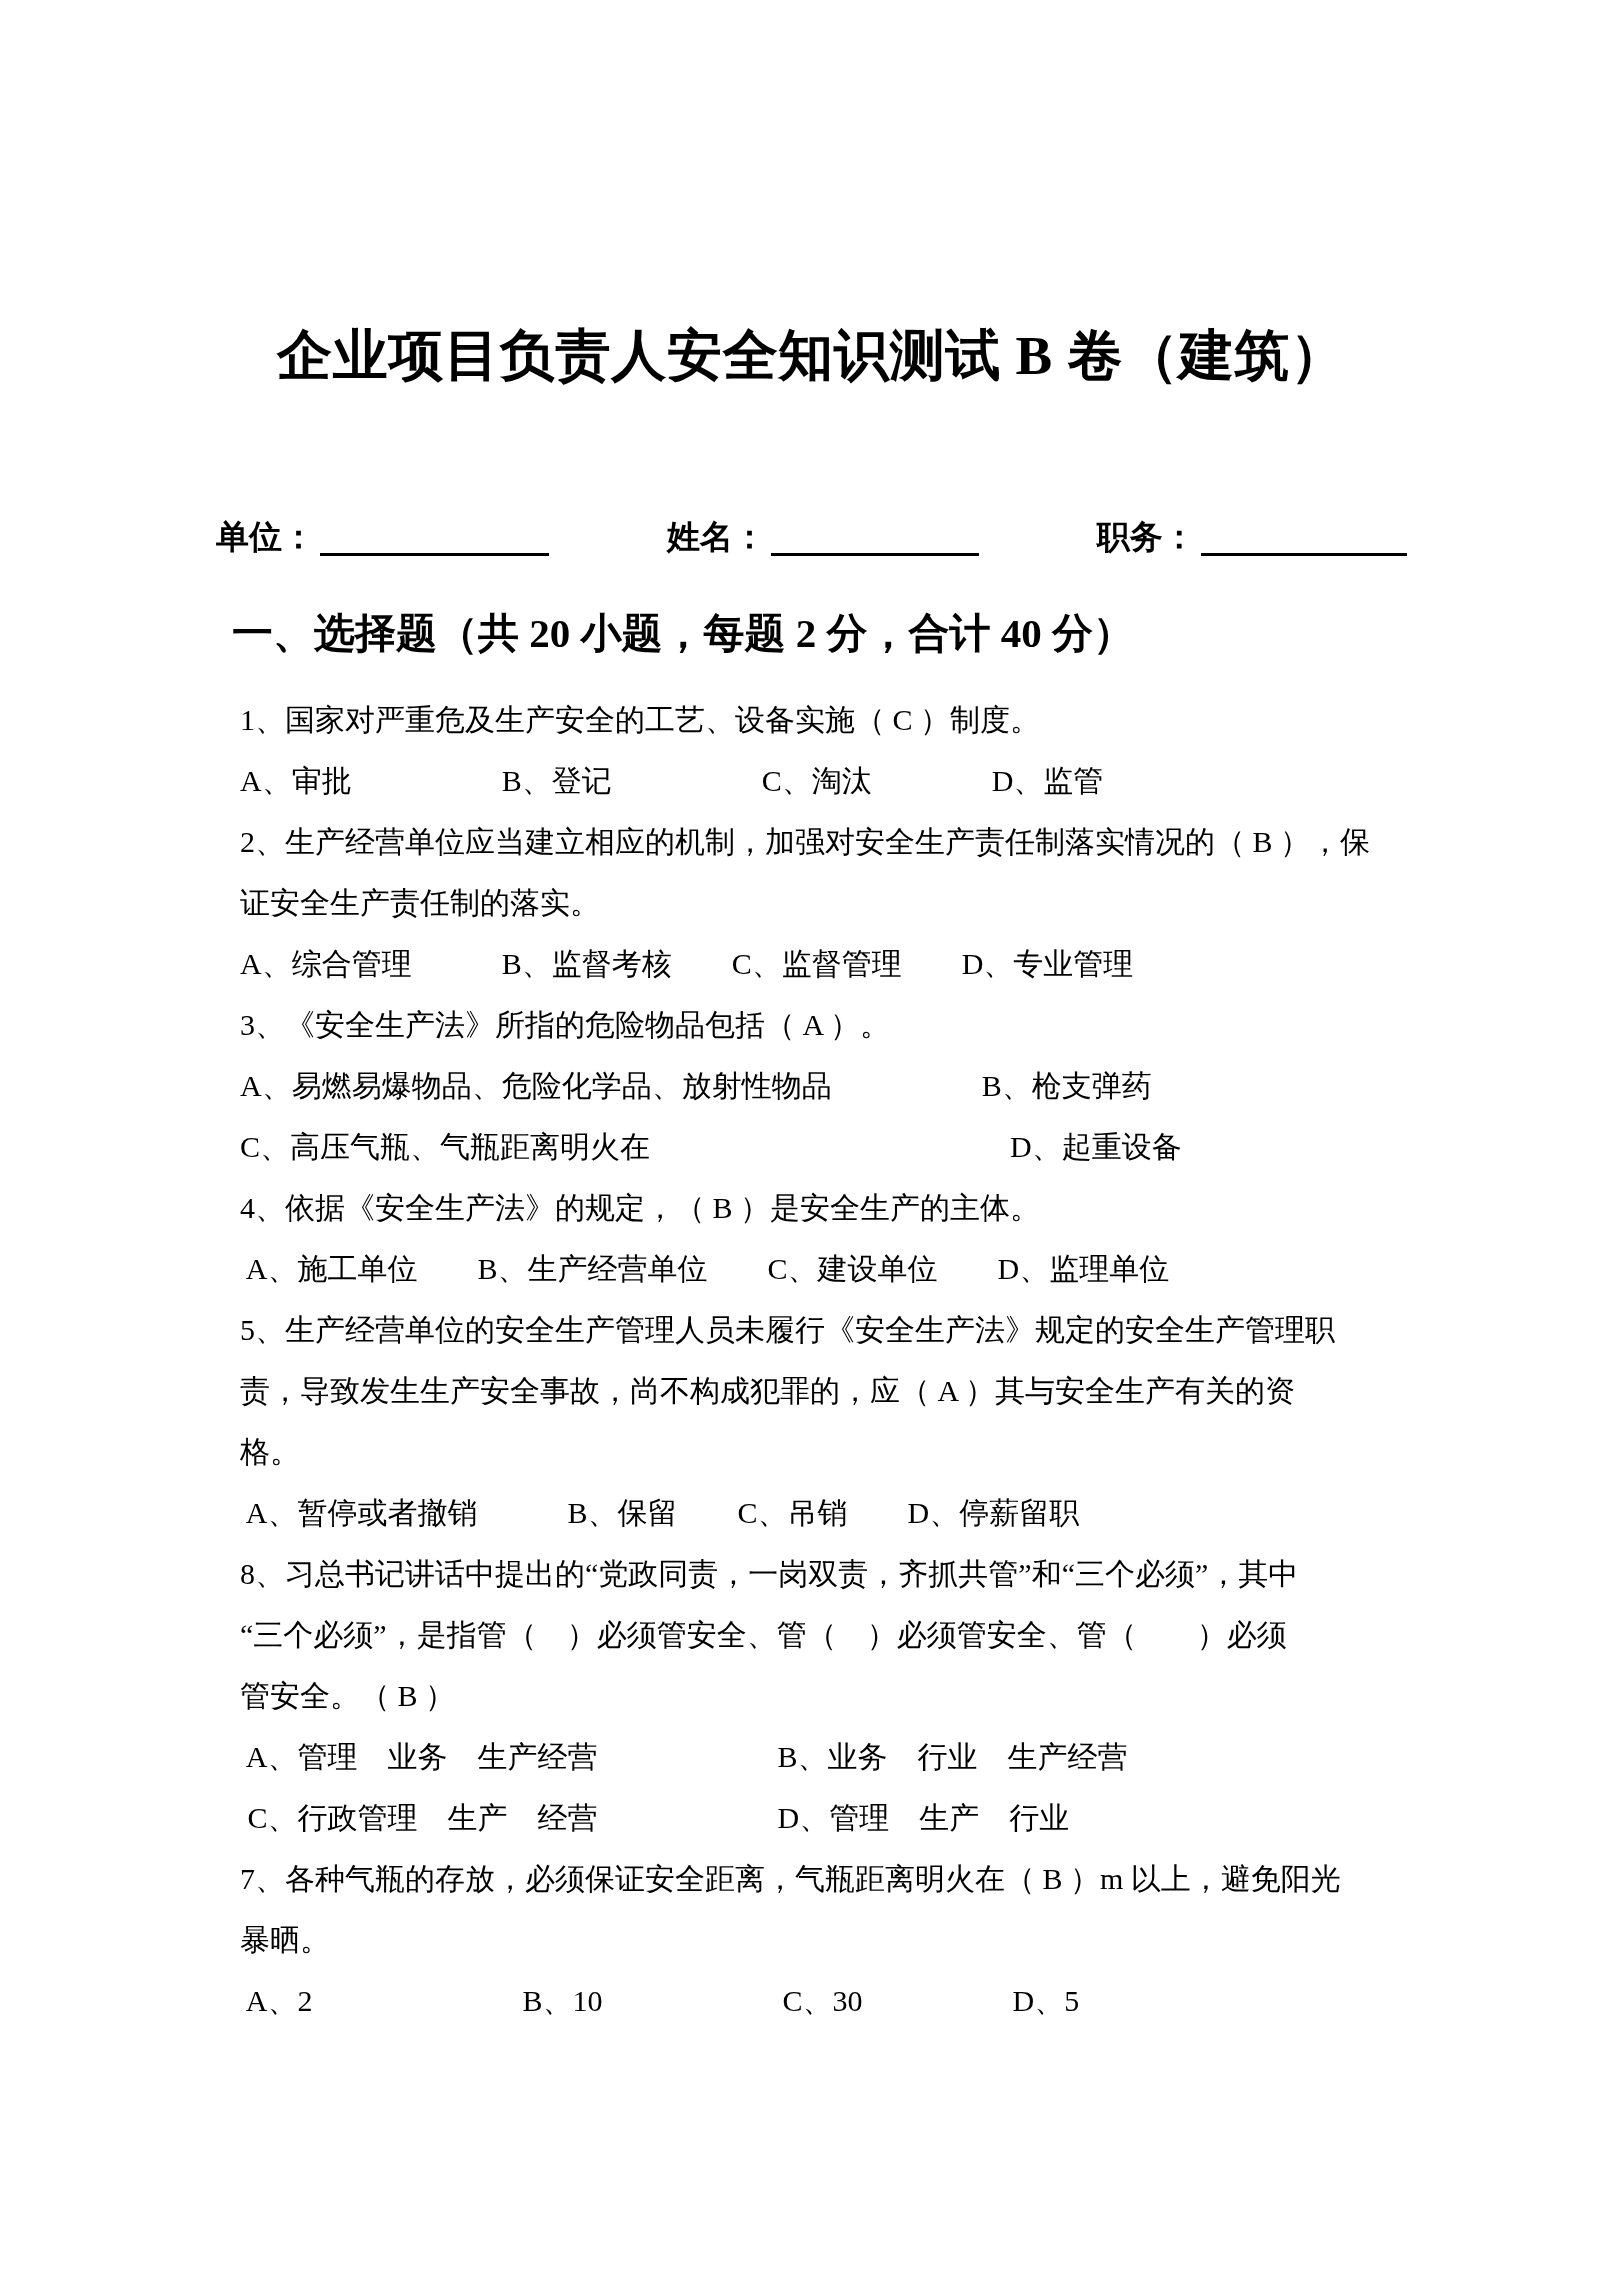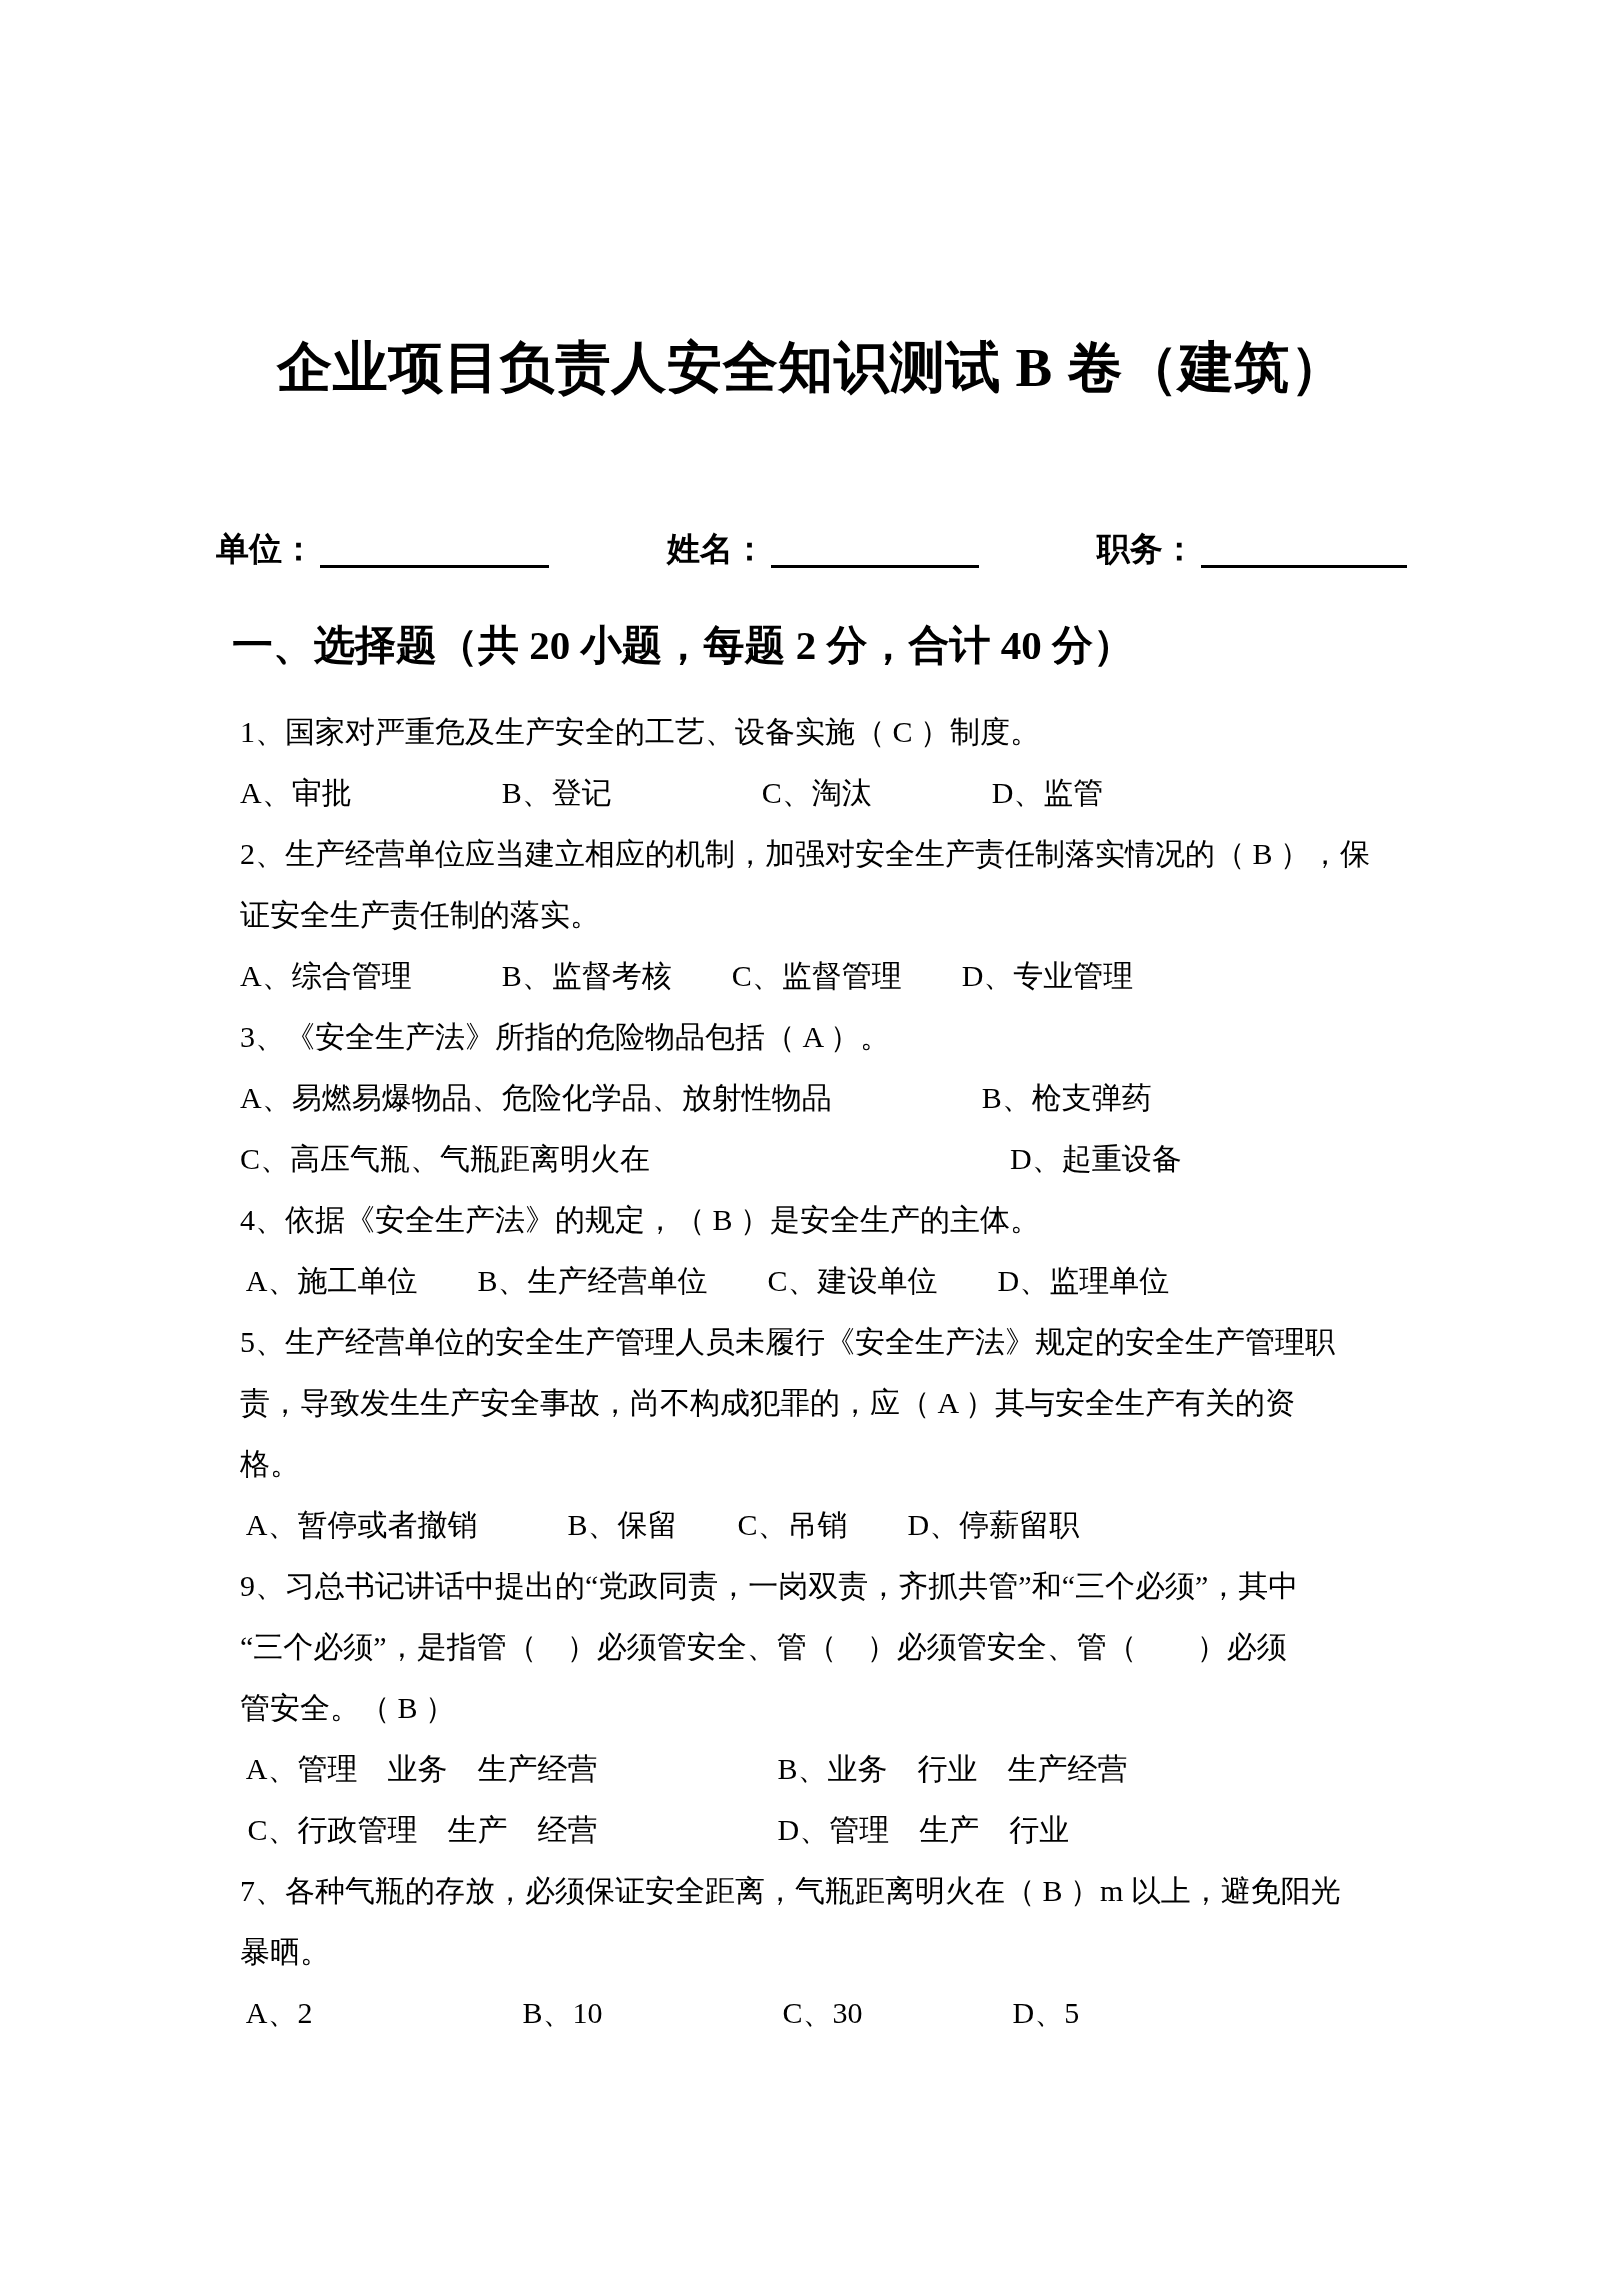--- a/index.html
+++ b/index.html
@@ -13,21 +13,21 @@
     color: #000000;
     font-family: "Liberation Serif", "DejaVu Serif", serif;
     overflow: hidden;
   }
   .page {
     width: 1191px;
     margin: 0 auto;
     padding: 0;
   }
   .title {
-    margin: 12px;
+    margin: 0;
     padding-top: 326px;
     font-size: 55px;
     line-height: 60px;
     font-weight: bold;
     text-align: center;
     letter-spacing: 0.7px;
     white-space: nowrap;
     font-family: "Liberation Serif", "DejaVu Serif", serif;
   }
   .form-row {
@@ -110,21 +110,21 @@
     <p class="line">A、综合管理　　　B、监督考核　　C、监督管理　　D、专业管理</p>
     <p class="line">3、《安全生产法》所指的危险物品包括（ A ）。</p>
     <p class="line">A、易燃易爆物品、危险化学品、放射性物品　　　　　B、枪支弹药</p>
     <p class="line">C、高压气瓶、气瓶距离明火在　　　　　　　　　　　　D、起重设备</p>
     <p class="line">4、依据《安全生产法》的规定，（ B ）是安全生产的主体。</p>
     <p class="line"> A、施工单位　　B、生产经营单位　　C、建设单位　　D、监理单位</p>
     <p class="line">5、生产经营单位的安全生产管理人员未履行《安全生产法》规定的安全生产管理职</p>
     <p class="line">责，导致发生生产安全事故，尚不构成犯罪的，应（ A ）其与安全生产有关的资</p>
     <p class="line">格。</p>
     <p class="line"> A、暂停或者撤销　　　B、保留　　C、吊销　　D、停薪留职</p>
-    <p class="line">9、习总书记讲话中提出的“党政同责，一岗双责，齐抓共管”和“三个必须”，其中</p>
+    <p class="line">8、习总书记讲话中提出的“党政同责，一岗双责，齐抓共管”和“三个必须”，其中</p>
     <p class="line">“三个必须”，是指管（　）必须管安全、管（　）必须管安全、管（　　）必须</p>
     <p class="line">管安全。（ B ）</p>
     <p class="line"> A、管理　业务　生产经营　　　　　　B、业务　行业　生产经营</p>
     <p class="line"> C、行政管理　生产　经营　　　　　　D、管理　生产　行业</p>
     <p class="line">7、各种气瓶的存放，必须保证安全距离，气瓶距离明火在（ B ）m 以上，避免阳光</p>
     <p class="line">暴晒。</p>
     <p class="line"> A、2　　　　　　　B、10　　　　　　C、30　　　　　D、5</p>
   </div>
 
 </main>

